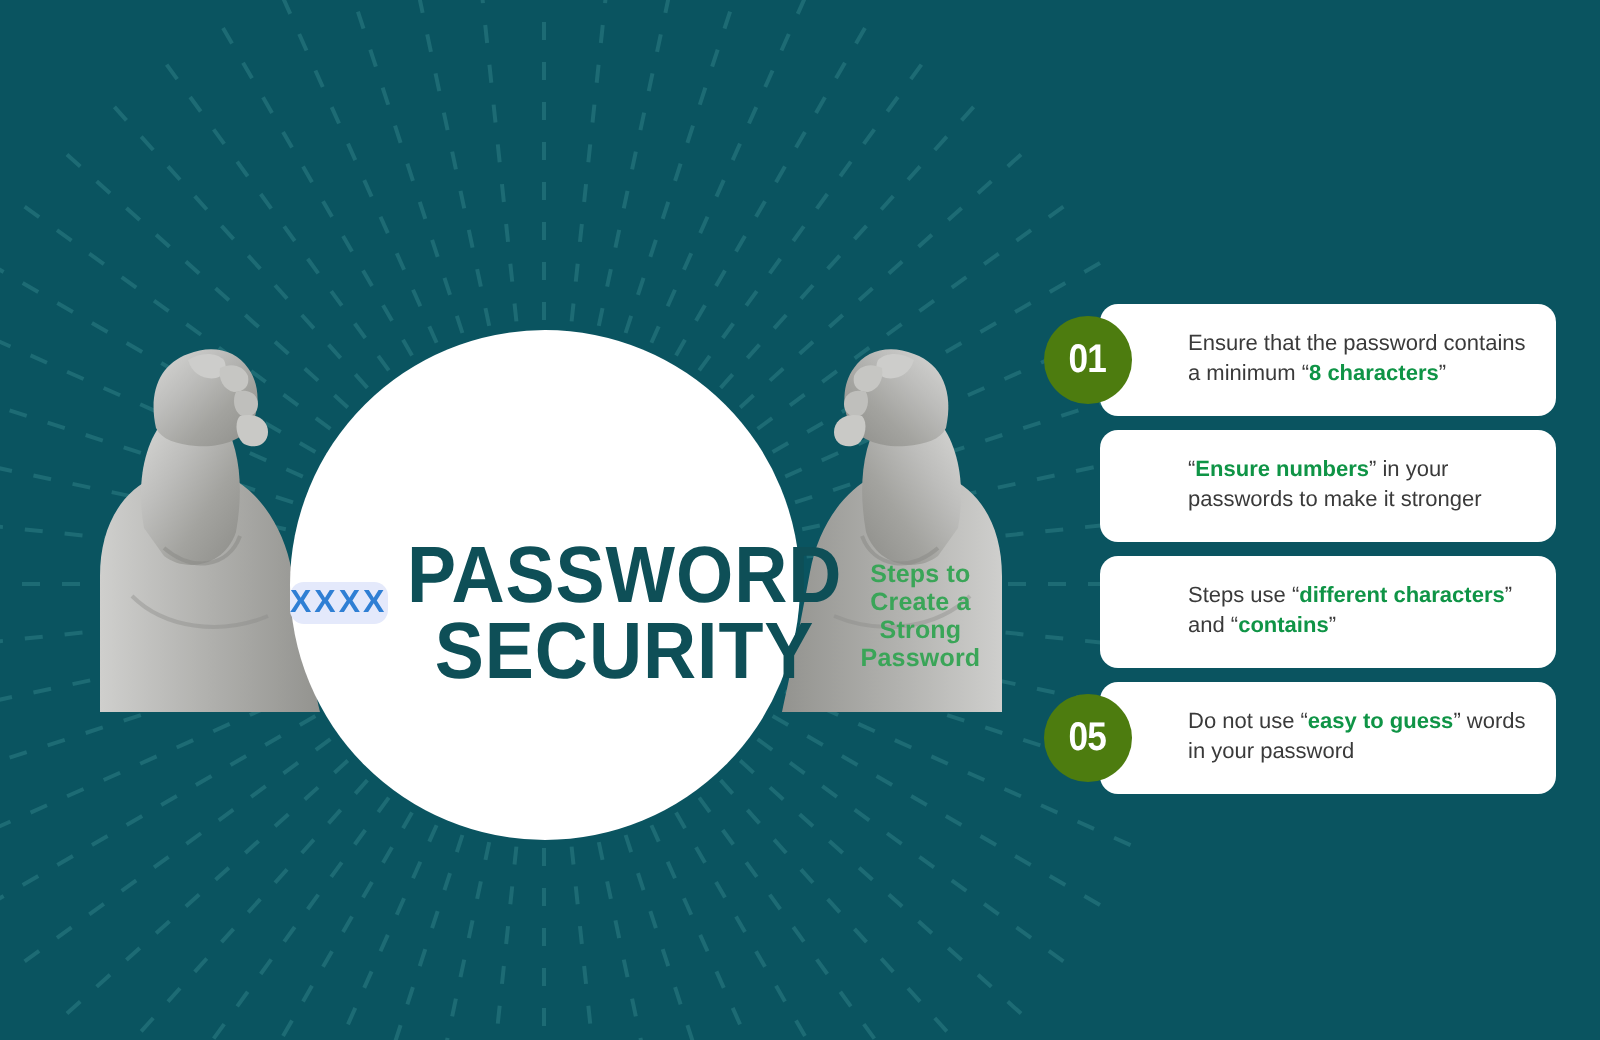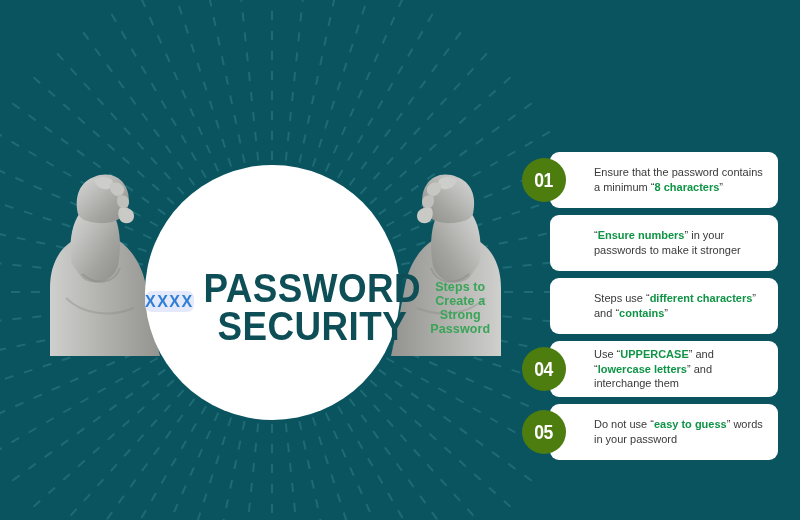--- a/index.html
+++ b/index.html
@@ -311,28 +311,20 @@
           <div class="step-text"><span>“</span><b>Ensure numbers</b><span>” in your passwords to make it stronger</span></div>
         </div>
       </div>
       <div class="step">
         <div class="step-card">
           <div class="step-text"><span>Steps use “</span><b>different characters</b><span>” and “</span><b>contains</b><span>”</span></div>
         </div>
       </div>
       <div class="step">
         <div class="step-card">
-          <div class="step-text"><span>Use “</span><b>UPPERCASE</b><span>” and “</span><b>lowercase letters</b><span>” and interchange them</span></div>
-        </div>
-        <div class="step-badge">
-          <span>04</span>
-        </div>
-      </div>
-      <div class="step">
-        <div class="step-card">
           <div class="step-text"><span>Do not use “</span><b>easy to guess</b><span>” words in your password</span></div>
         </div>
         <div class="step-badge">
           <span>05</span>
         </div>
       </div>
     </div>
 
 </div>
 

